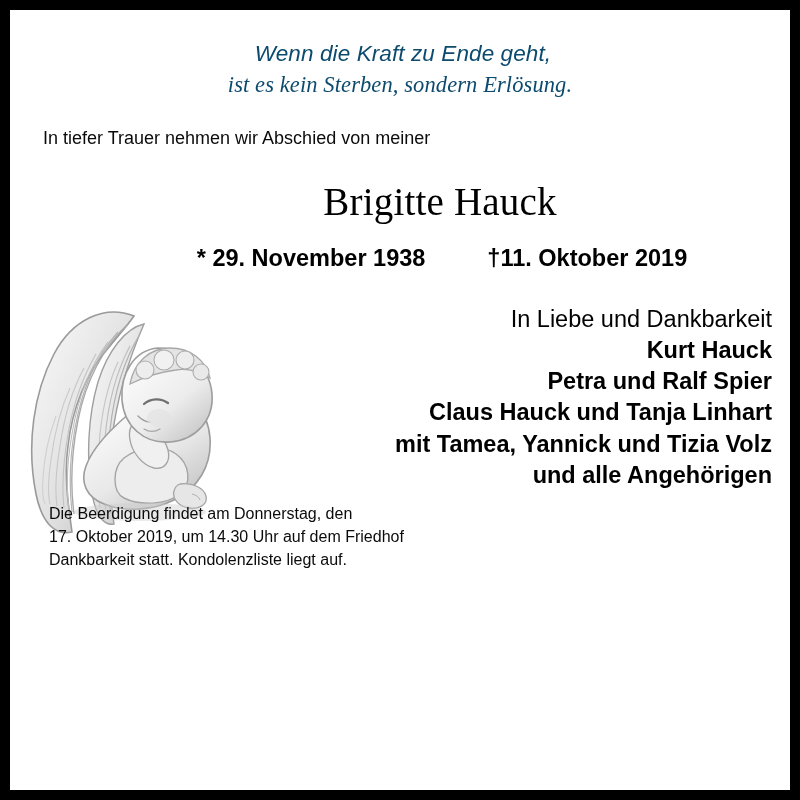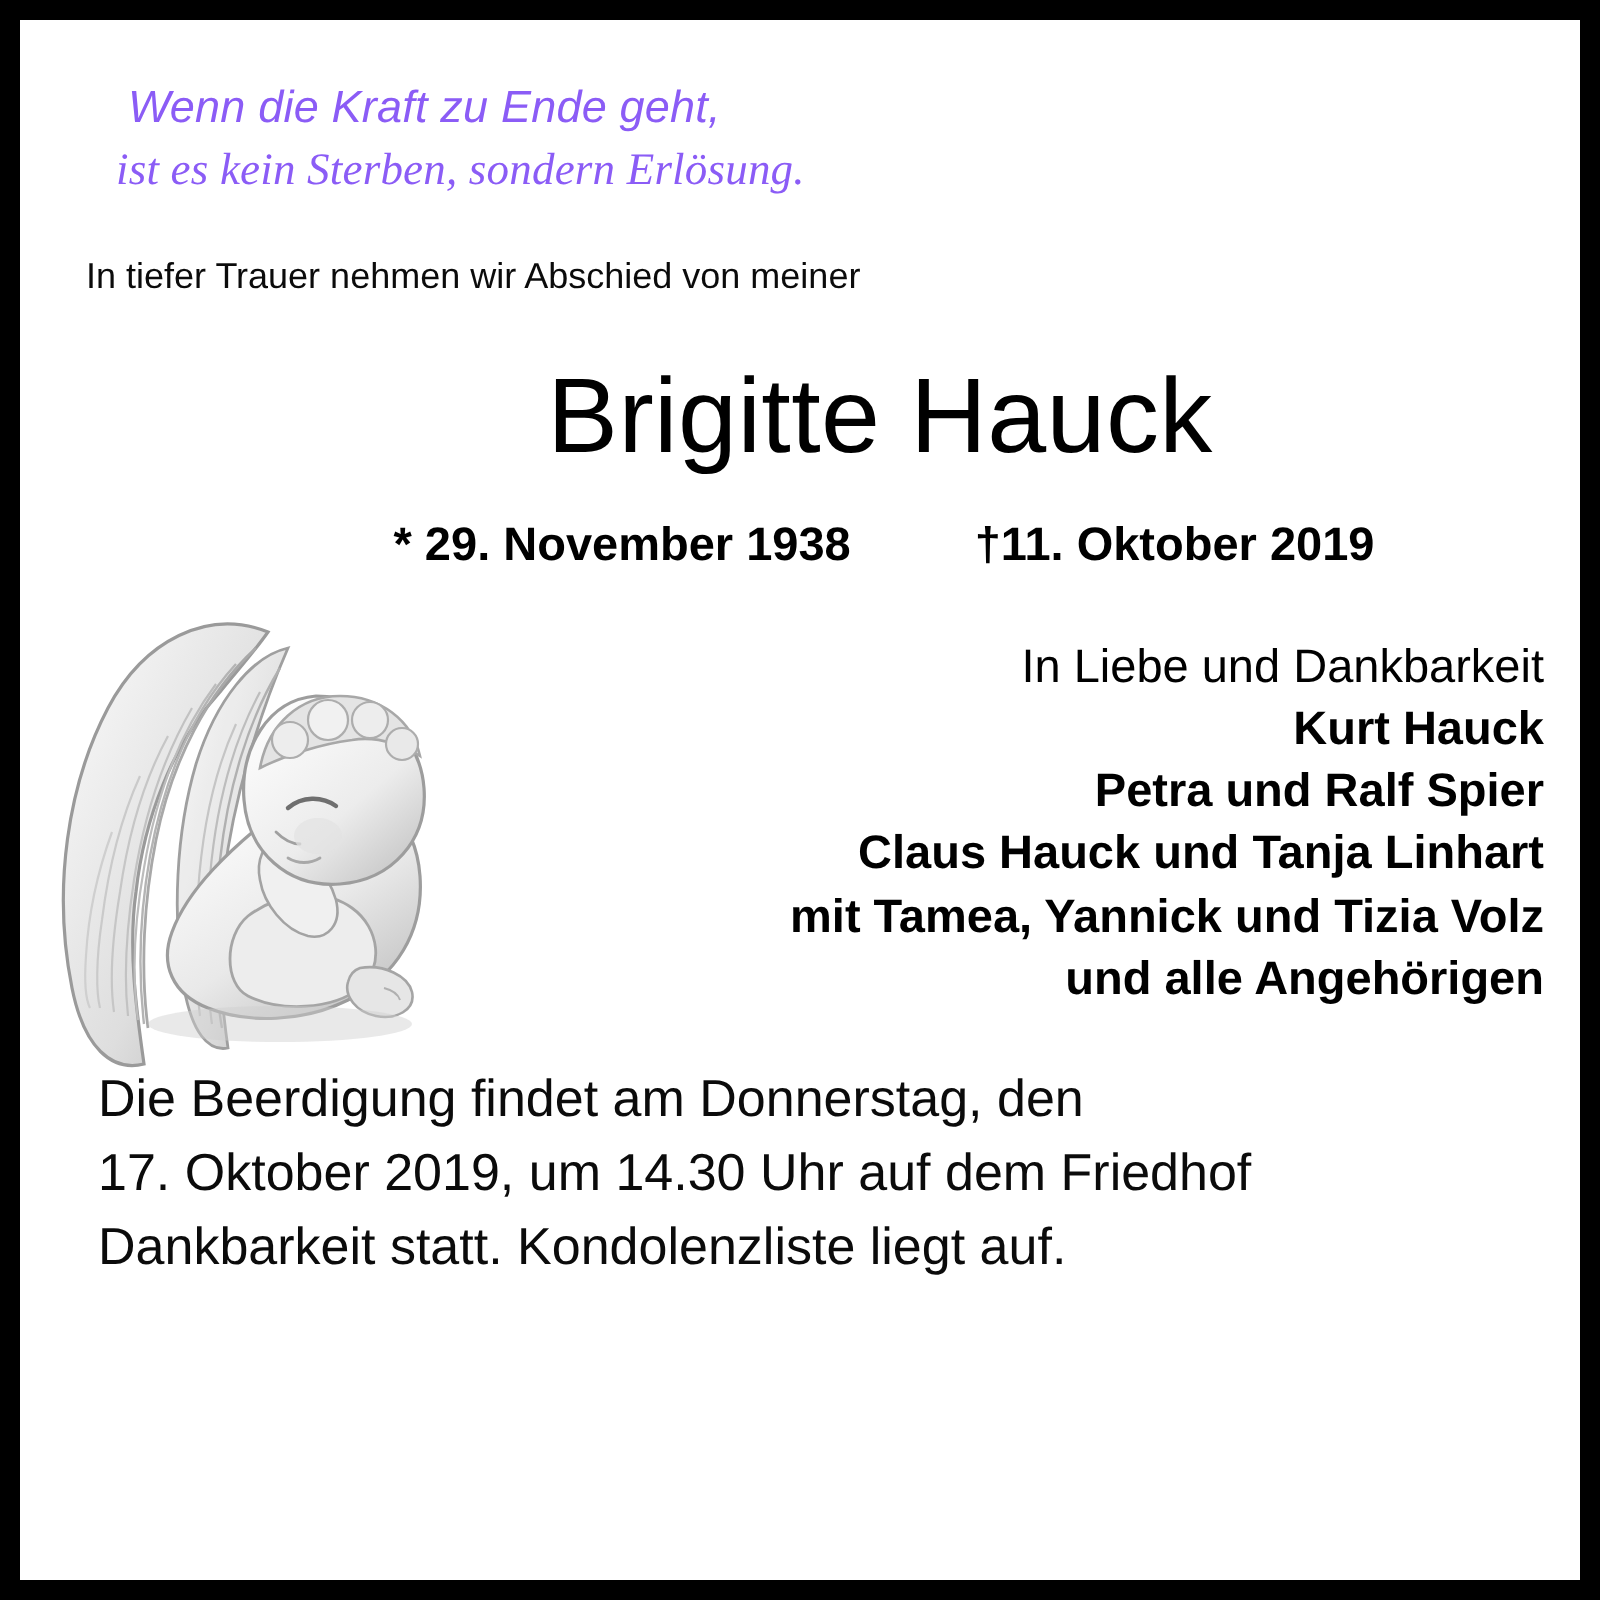--- a/index.html
+++ b/index.html
@@ -33,24 +33,25 @@
     position: relative;
     z-index: 2;
     width: 100%;
     height: 100%;
     box-sizing: border-box;
     padding: 28px 18px 14px 18px;
     display: flex;
     flex-direction: column;
   }
   .verse {
+    text-align: center;
     font-style: italic;
     font-size: 22.5px;
     line-height: 1.38;
-    color: #8b5cf6;
+    color: #0c4a6e;
     letter-spacing: 0.1px;
     padding: 0 30px;
   }
   .verse .vline {
     display: block;
     white-space: nowrap;
   }
   .verse .vline.l1 { padding-left: 6px; }
   .verse .vline.l2 { padding-left: 0px; font-family: Liberation Serif, serif; }
 
@@ -60,25 +61,26 @@
     line-height: 1.42;
     color: #0b0b0b;
     padding-left: 15px;
   }
   .intro .iline { display: block; white-space: nowrap; }
   .intro .iline.i2 { padding-left: 6px; letter-spacing: 0.4px; }
 
   .name {
     margin-top: 30px;
     text-align: center;
-    font-size: 53px;
+    font-size: 39px;
     line-height: 1;
     color: #000;
     padding-left: 80px;
     letter-spacing: 0.2px;
+    font-family: Liberation Serif, serif;
   }
 
   .dates {
     margin-top: 24px;
     display: flex;
     justify-content: center;
     font-weight: bold;
     font-size: 23.5px;
     color: #000;
     padding-left: 84px;
@@ -93,22 +95,22 @@
     line-height: 1.33;
     color: #000;
     padding-left: 268px;
     text-align: right;
   }
   .family .fline { display: block; white-space: nowrap; }
   .family .fline.first { font-weight: normal; }
   .family .fline.bold { font-weight: bold; }
 
   .funeral {
-    margin-top: 26px;
-    font-size: 26px;
+    margin-top: 12px;
+    font-size: 16px;
     line-height: 1.42;
     color: #0b0b0b;
     padding-left: 21px;
   }
   .funeral .fuline { display: block; white-space: nowrap; }
 
   
   .angel {
     position: absolute;
     left: 2px;

